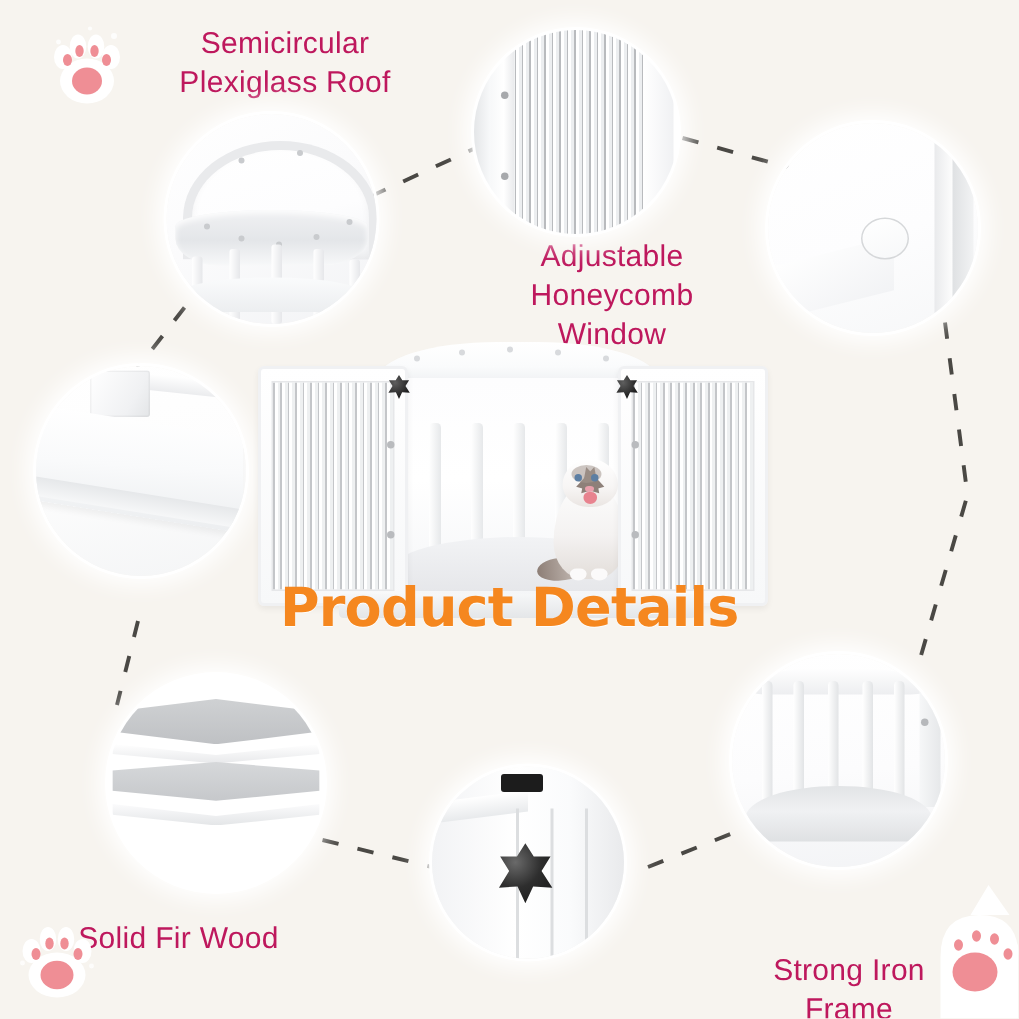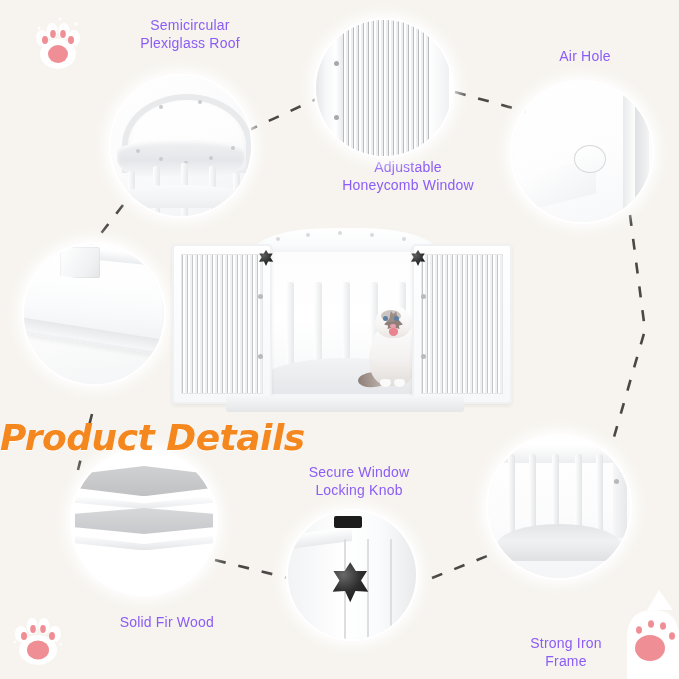--- a/index.html
+++ b/index.html
@@ -10,23 +10,23 @@
     overflow:hidden;
   }
   #stage{position:relative;width:679px;height:679px;overflow:hidden;background:#f7f4ef;}
 
   
   #wires{position:absolute;left:0;top:0;width:679px;height:679px;pointer-events:none;}
 
   
   .label{
     position:absolute;
-    color:#8b5cf6;
+    color:#be185d;
     font-family:"Liberation Sans", sans-serif;
-    font-size:14px;
+    font-size:20px;
     line-height:1.30;
     letter-spacing:.2px;
     text-align:center;
     white-space:pre-line;
     font-weight:400;
   }
 
   
   .bubble{
     position:absolute;
@@ -212,27 +212,26 @@
   .cat .eye{position:absolute;top:26px;width:5px;height:5px;border-radius:50%;background:#5d7fa3;}
   .cat .eyeL{left:21px;} .cat .eyeR{left:32px;}
   .cat .mask{position:absolute;left:19px;top:20px;width:20px;height:12px;border-radius:50%;background:#a49890;opacity:.55;}
   .cat .nose{position:absolute;left:28px;top:34px;width:6px;height:4px;border-radius:50% 50% 60% 60%;background:#e9a0ac;}
   .cat .tongue{position:absolute;left:27px;top:38px;width:9px;height:8px;border-radius:50% 50% 60% 60%;background:#e8838f;}
   .cat .pawL{position:absolute;left:18px;bottom:-1px;width:11px;height:8px;border-radius:40% 40% 50% 50%;background:#fbfafa;}
   .cat .pawR{position:absolute;left:32px;bottom:-1px;width:11px;height:8px;border-radius:40% 40% 50% 50%;background:#fbfafa;}
 
   
   #title{
-    position:absolute;left:0;top:417px;width:679px;text-align:left;
+    position:absolute;left:0;top:385px;width:679px;text-align:center;
     font-family:"DejaVu Sans", sans-serif;
     font-weight:bold;font-size:36px;letter-spacing:-0.5px;
     color:#f5871f;
     text-shadow:0 1px 0 rgba(255,255,255,.85);
     z-index:6;
-    font-style:italic;
   }
 
   
   .paw{position:absolute;}
   .paw svg{display:block;}
 </style>
 </head>
 <body>
 
 <div id="stage">
@@ -255,27 +254,24 @@
       <path d="M 432 578 L 492 554"></path>
     </g>
   </svg>
 
   <div class="label" style="left:100px;top:16px;width:180px;">Semicircular
 Plexiglass Roof</div>
 
   <div class="label" style="left:318px;top:158px;width:180px;">Adjustable
 Honeycomb Window</div>
 
-  <div class="label" style="left:510px;top:47px;width:150px;">Air Hole</div>
-
-
-  <div class="label" style="left:24px;top:613px;width:190px;text-align:right;">Solid Fir Wood</div>
-
-  <div class="label" style="left:268px;top:463px;width:182px;">Secure Window
-Locking Knob</div>
+
+
+  <div class="label" style="left:24px;top:613px;width:190px;">Solid Fir Wood</div>
+
 
   <div class="label" style="left:486px;top:598px;width:160px;margin-top:36px;">Strong Iron
 Frame</div>
 
   <div class="bubble b1" style="left:111px;top:76px;width:140px;height:140px;">
     <div class="inner">
       <div class="archtop"></div>
       <div class="archband"></div>
       <div class="screw" style="left:18%;top:52%;"></div>
       <div class="screw" style="left:34%;top:58%;"></div>

